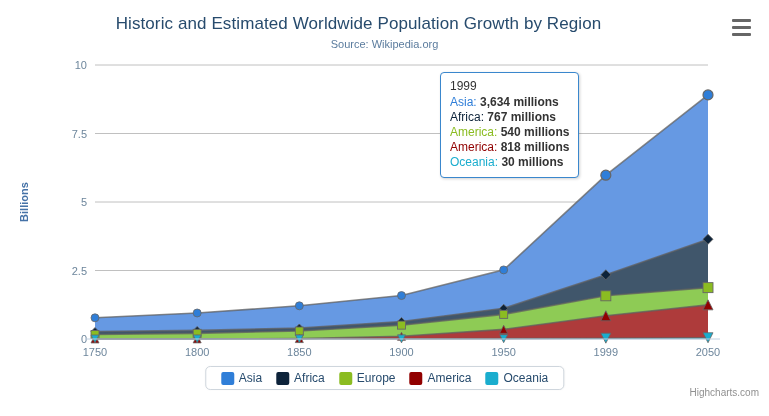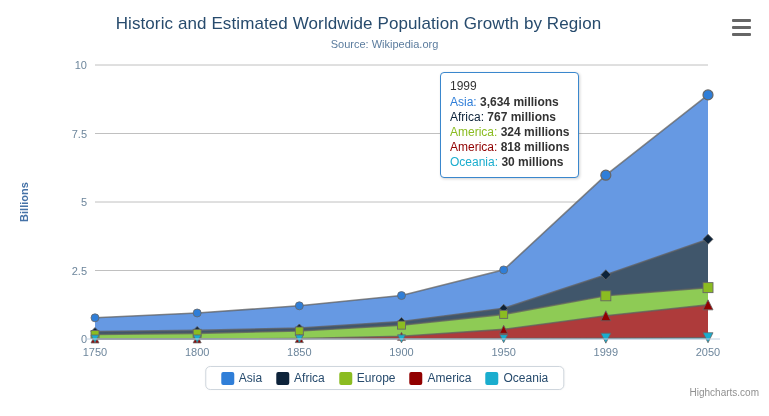--- a/index.html
+++ b/index.html
@@ -130,21 +130,21 @@
       <text x="503.6666666666667" y="356" text-anchor="middle" class="axis-text">1950</text>
       <text x="605.8333333333333" y="356" text-anchor="middle" class="axis-text">1999</text>
       <text x="708" y="356" text-anchor="middle" class="axis-text">2050</text>
     </svg>
 
   <div class="tooltip">
     <div class="tt-header">1999</div>
     <div id="tooltip-rows">
         <div class="tt-row"><span class="tt-name" style="color: rgb(47, 126, 216);">Asia: </span><span class="tt-val">3,634 millions</span></div>
         <div class="tt-row"><span class="tt-name" style="color: rgb(13, 35, 58); margin-top: 32px;">Africa: </span><span class="tt-val">767 millions</span></div>
-        <div class="tt-row"><span class="tt-name" style="color: rgb(139, 188, 33);">America: </span><span class="tt-val">324 millions</span></div>
+        <div class="tt-row"><span class="tt-name" style="color: rgb(139, 188, 33);">America: </span><span class="tt-val">540 millions</span></div>
         <div class="tt-row"><span class="tt-name" style="color: rgb(145, 0, 0);">America: </span><span class="tt-val">818 millions</span></div>
         <div class="tt-row"><span class="tt-name" style="color: rgb(26, 173, 206); margin-top: 23px;">Oceania: </span><span class="tt-val">30 millions</span></div>
       </div>
   </div>
 
   <div class="legend" id="legend">
       <div class="legend-item">
         <span class="legend-swatch" style="background: rgb(47, 126, 216);"></span>
         <span class="legend-label">Asia</span>
       </div>

